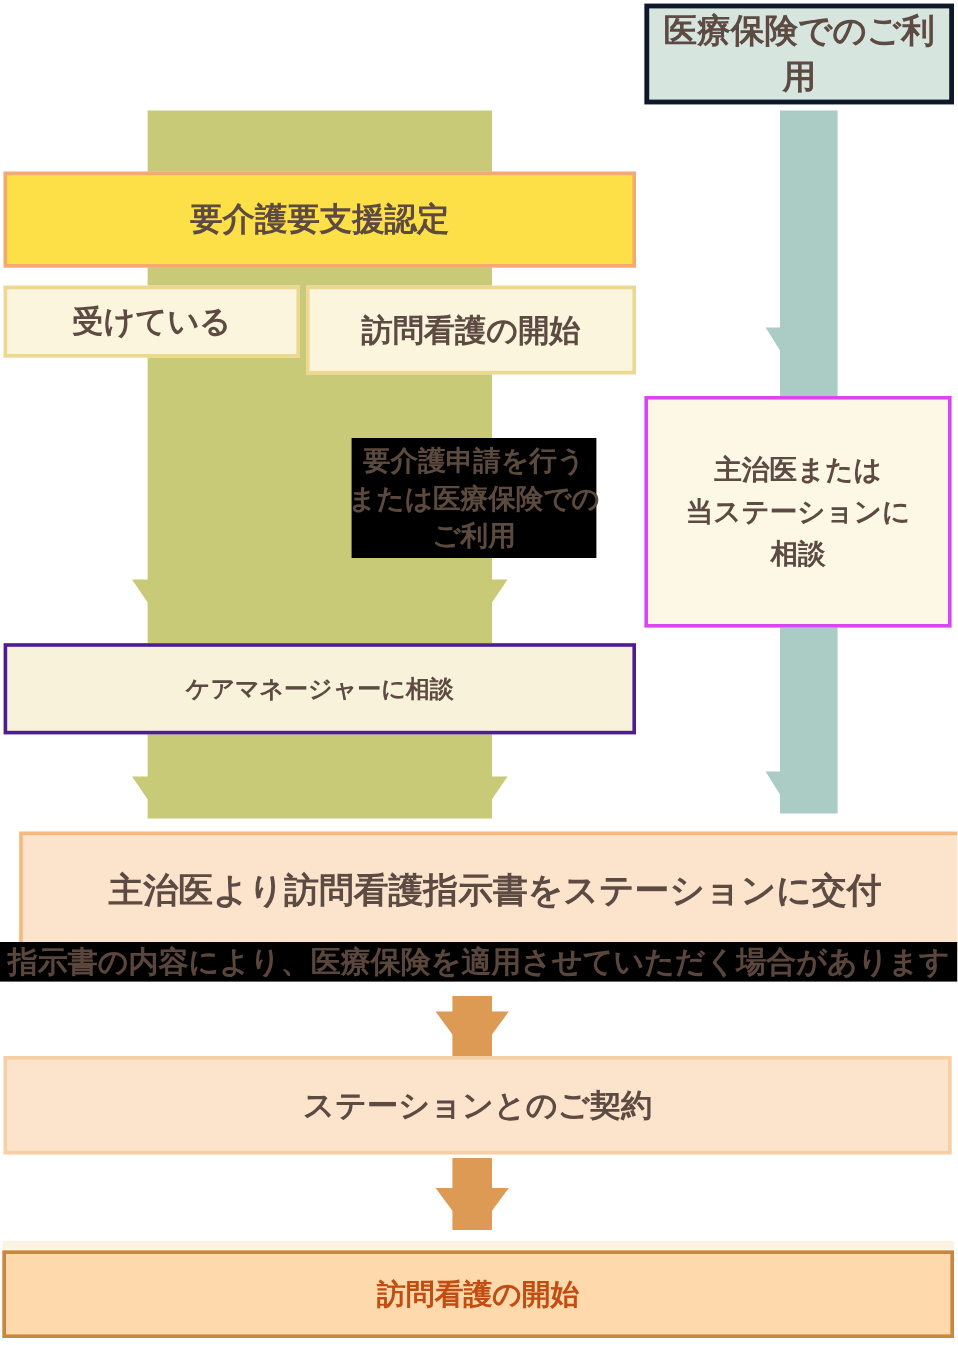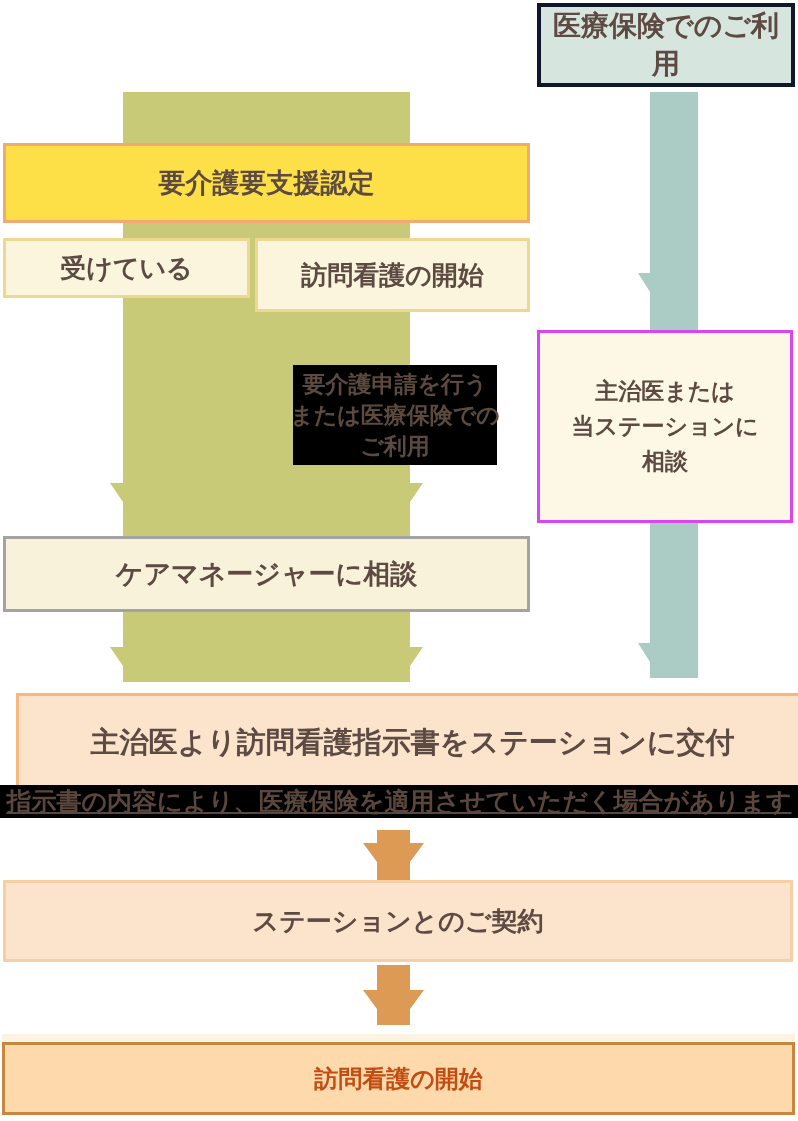--- a/index.html
+++ b/index.html
@@ -14,23 +14,23 @@
     display:flex;align-items:center;justify-content:center;
     text-align:center;font-weight:bold;color:#5d4a42;
   }
   .hdr-care{left:3px;top:3px;width:525px;height:76px;background:#c8da90;border:4px solid #b2b75f;font-size:28px;}
   .hdr-med{left:537px;top:3px;width:258px;height:84px;background:#d7e5df;border:4px solid #0f172a;font-size:28px;}
   .cert{left:3px;top:143px;width:527px;height:80px;background:#fde047;border:3px solid #f2aa72;font-size:27px;}
   .cred1{left:3px;top:238px;width:247px;height:60px;background:#fbf5dd;border:3px solid #edd892;font-size:26px;}
   .cred2{left:255px;top:238px;width:275px;height:74px;background:#fbf5dd;border:3px solid #edd892;font-size:26px;}
   .blackbox{left:293px;top:365px;width:204px;height:100px;background:#000000;font-size:23px;line-height:31px;white-space:pre;z-index:20;color:#5c4a3e;overflow:visible;}
   .consult{left:537px;top:330px;width:256px;height:193px;background:#fdf8e5;border:3px solid #d946ef;font-size:23px;line-height:35px;white-space:pre;}
-  .caremgr{left:3px;top:536px;width:527px;height:76px;background:#f9f2da;border:3px solid #a3a3a3;font-size:27px;}
+  .caremgr{left:3px;top:536px;width:527px;height:76px;background:#f9f2da;border:3px solid #4c1d95;font-size:20px;}
   .directive{left:16px;top:693px;width:793px;height:100px;background:#fce4cc;border:3px solid #f6ba7e;font-size:29px;}
-  .blackbar{left:0;top:785px;width:798px;height:33px;background:#000000;font-size:25px;color:#5a463c;white-space:nowrap;z-index:20;overflow:visible;text-decoration:underline;}
+  .blackbar{left:0;top:785px;width:798px;height:33px;background:#000000;font-size:25px;color:#5a463c;white-space:nowrap;z-index:20;overflow:visible;}
   .contract{left:3px;top:880px;width:790px;height:82px;background:#fce4cc;border:3px solid #f7cfa4;font-size:26px;font-family:Liberation Mono, monospace;}
   .strip{left:2px;top:1034px;width:793px;height:7px;background:#fdf3e2;z-index:5;}
   .start{left:2px;top:1042px;width:793px;height:73px;background:#fed9ab;border:3px solid #c9873e;font-size:24px;color:#c24d12;}
 </style>
 </head>
 <body>
 
 <div id="stage">
 
   <svg class="layer" width="798" height="1121" viewBox="0 0 798 1121" aria-hidden="true">

